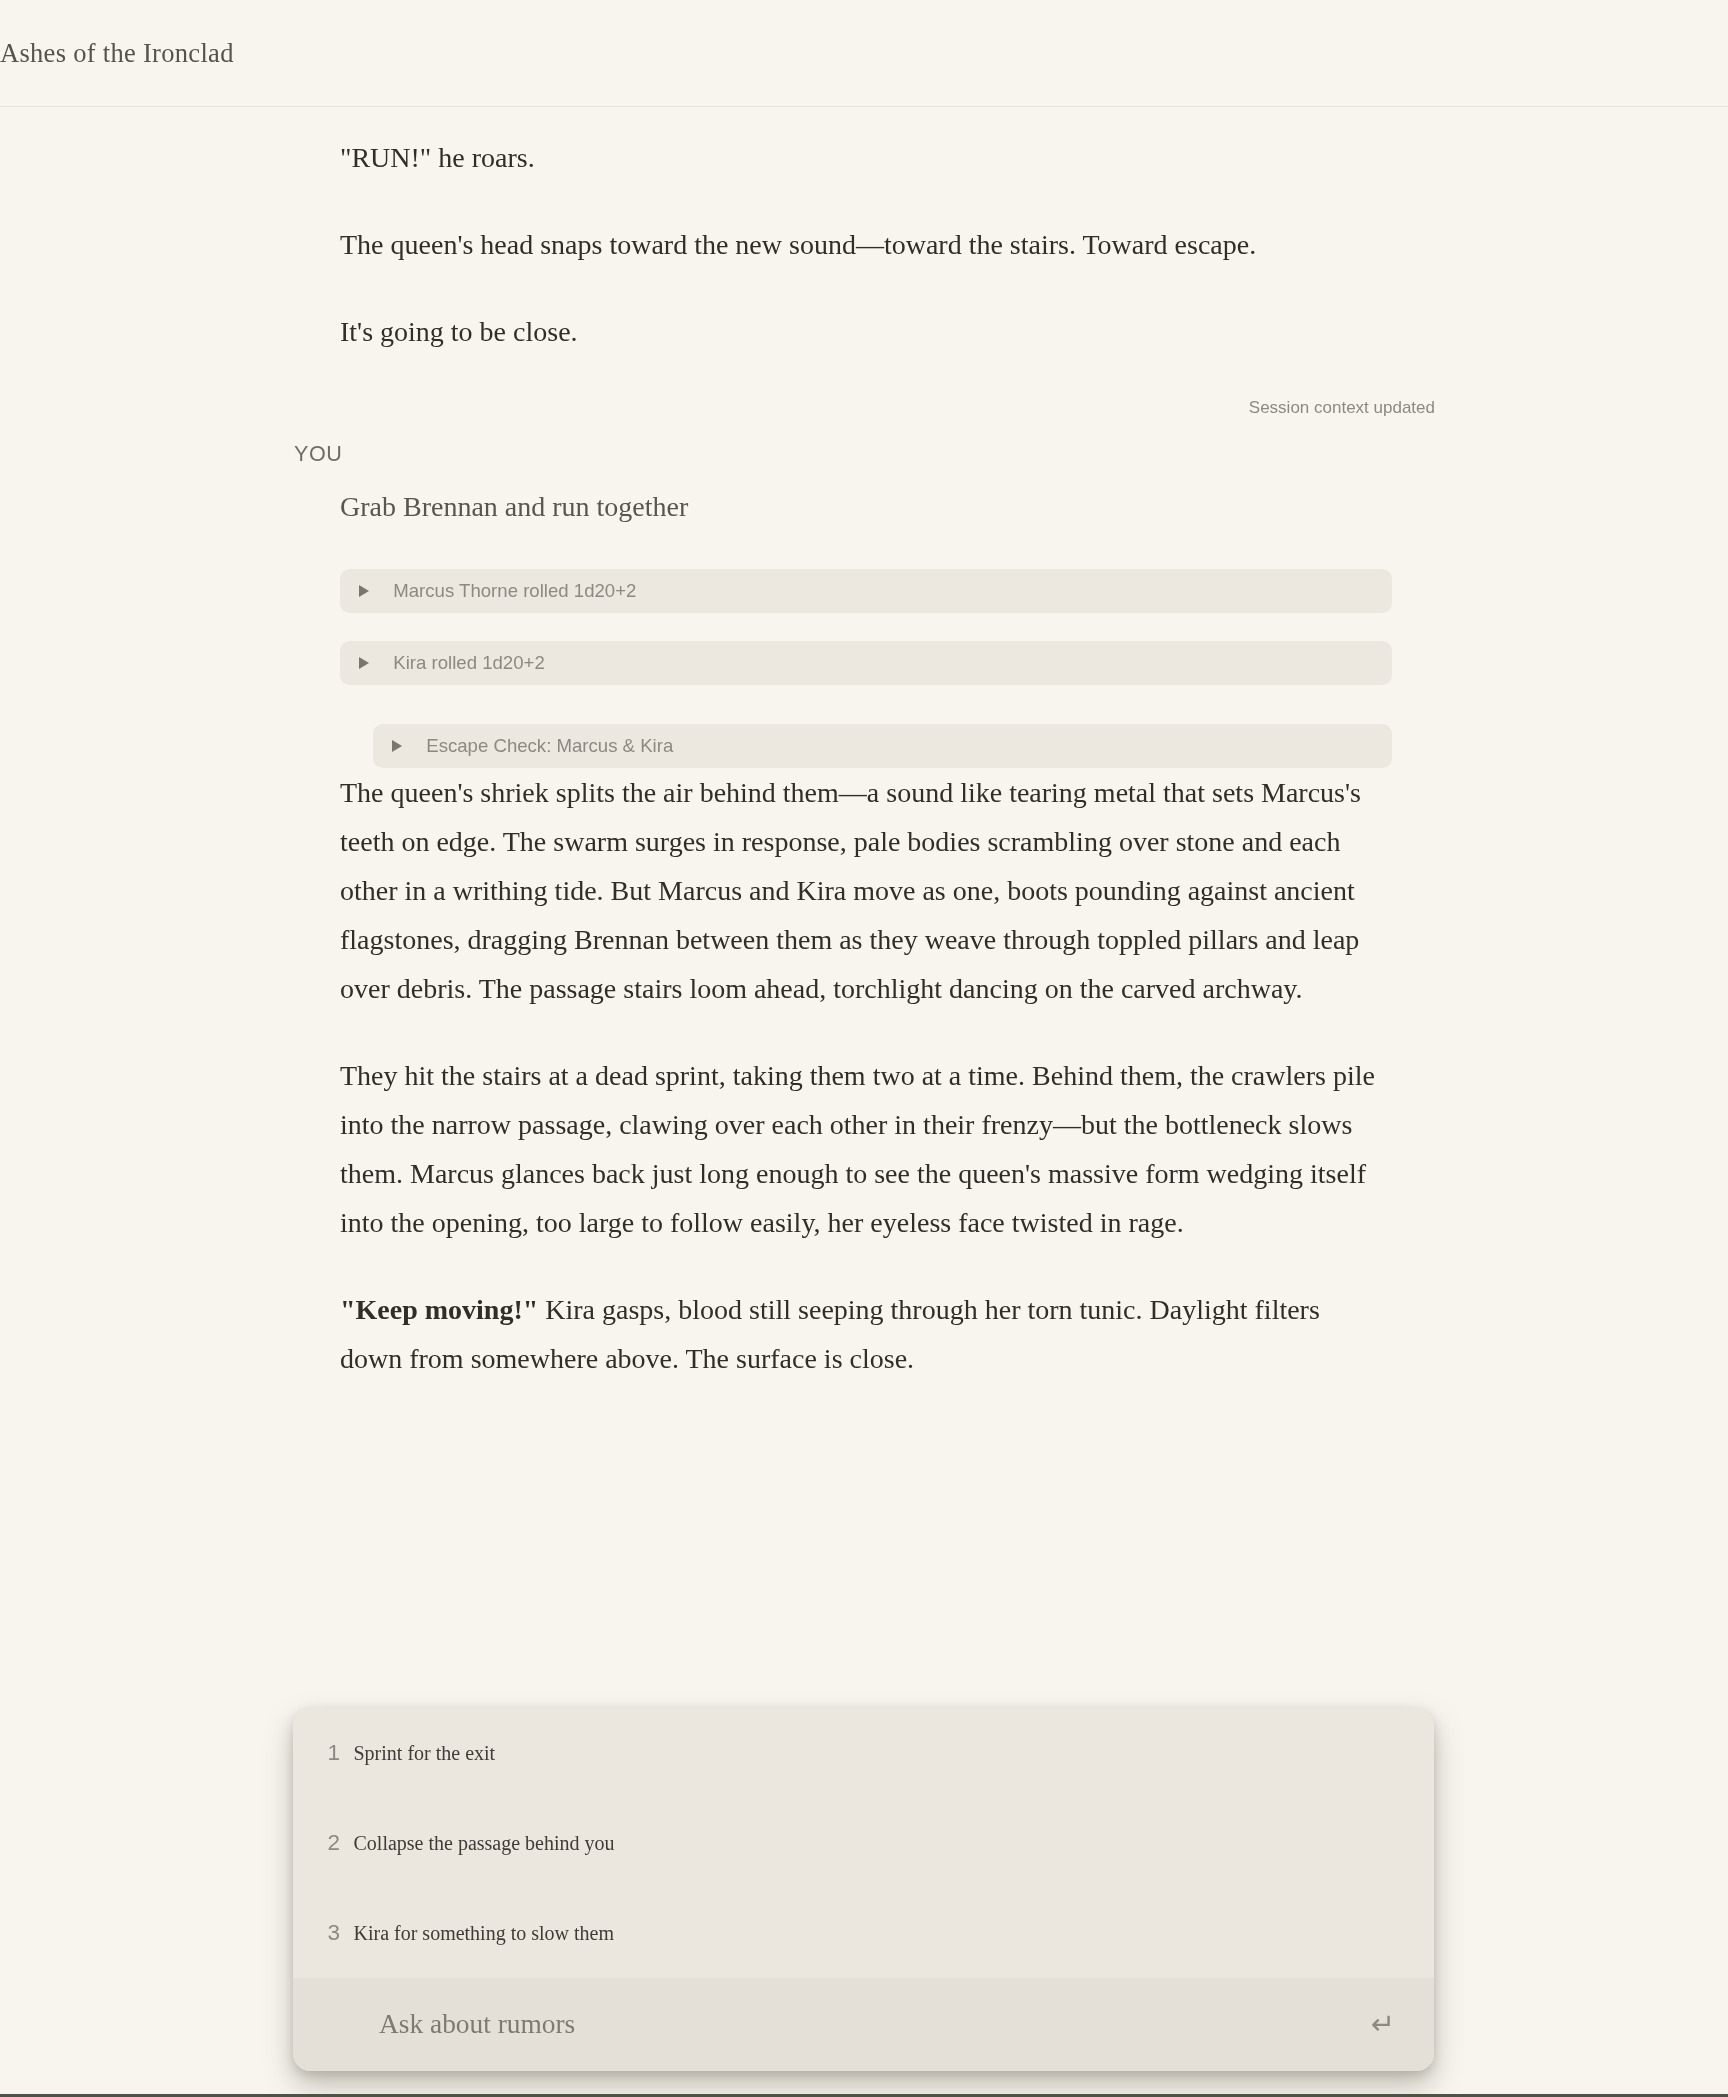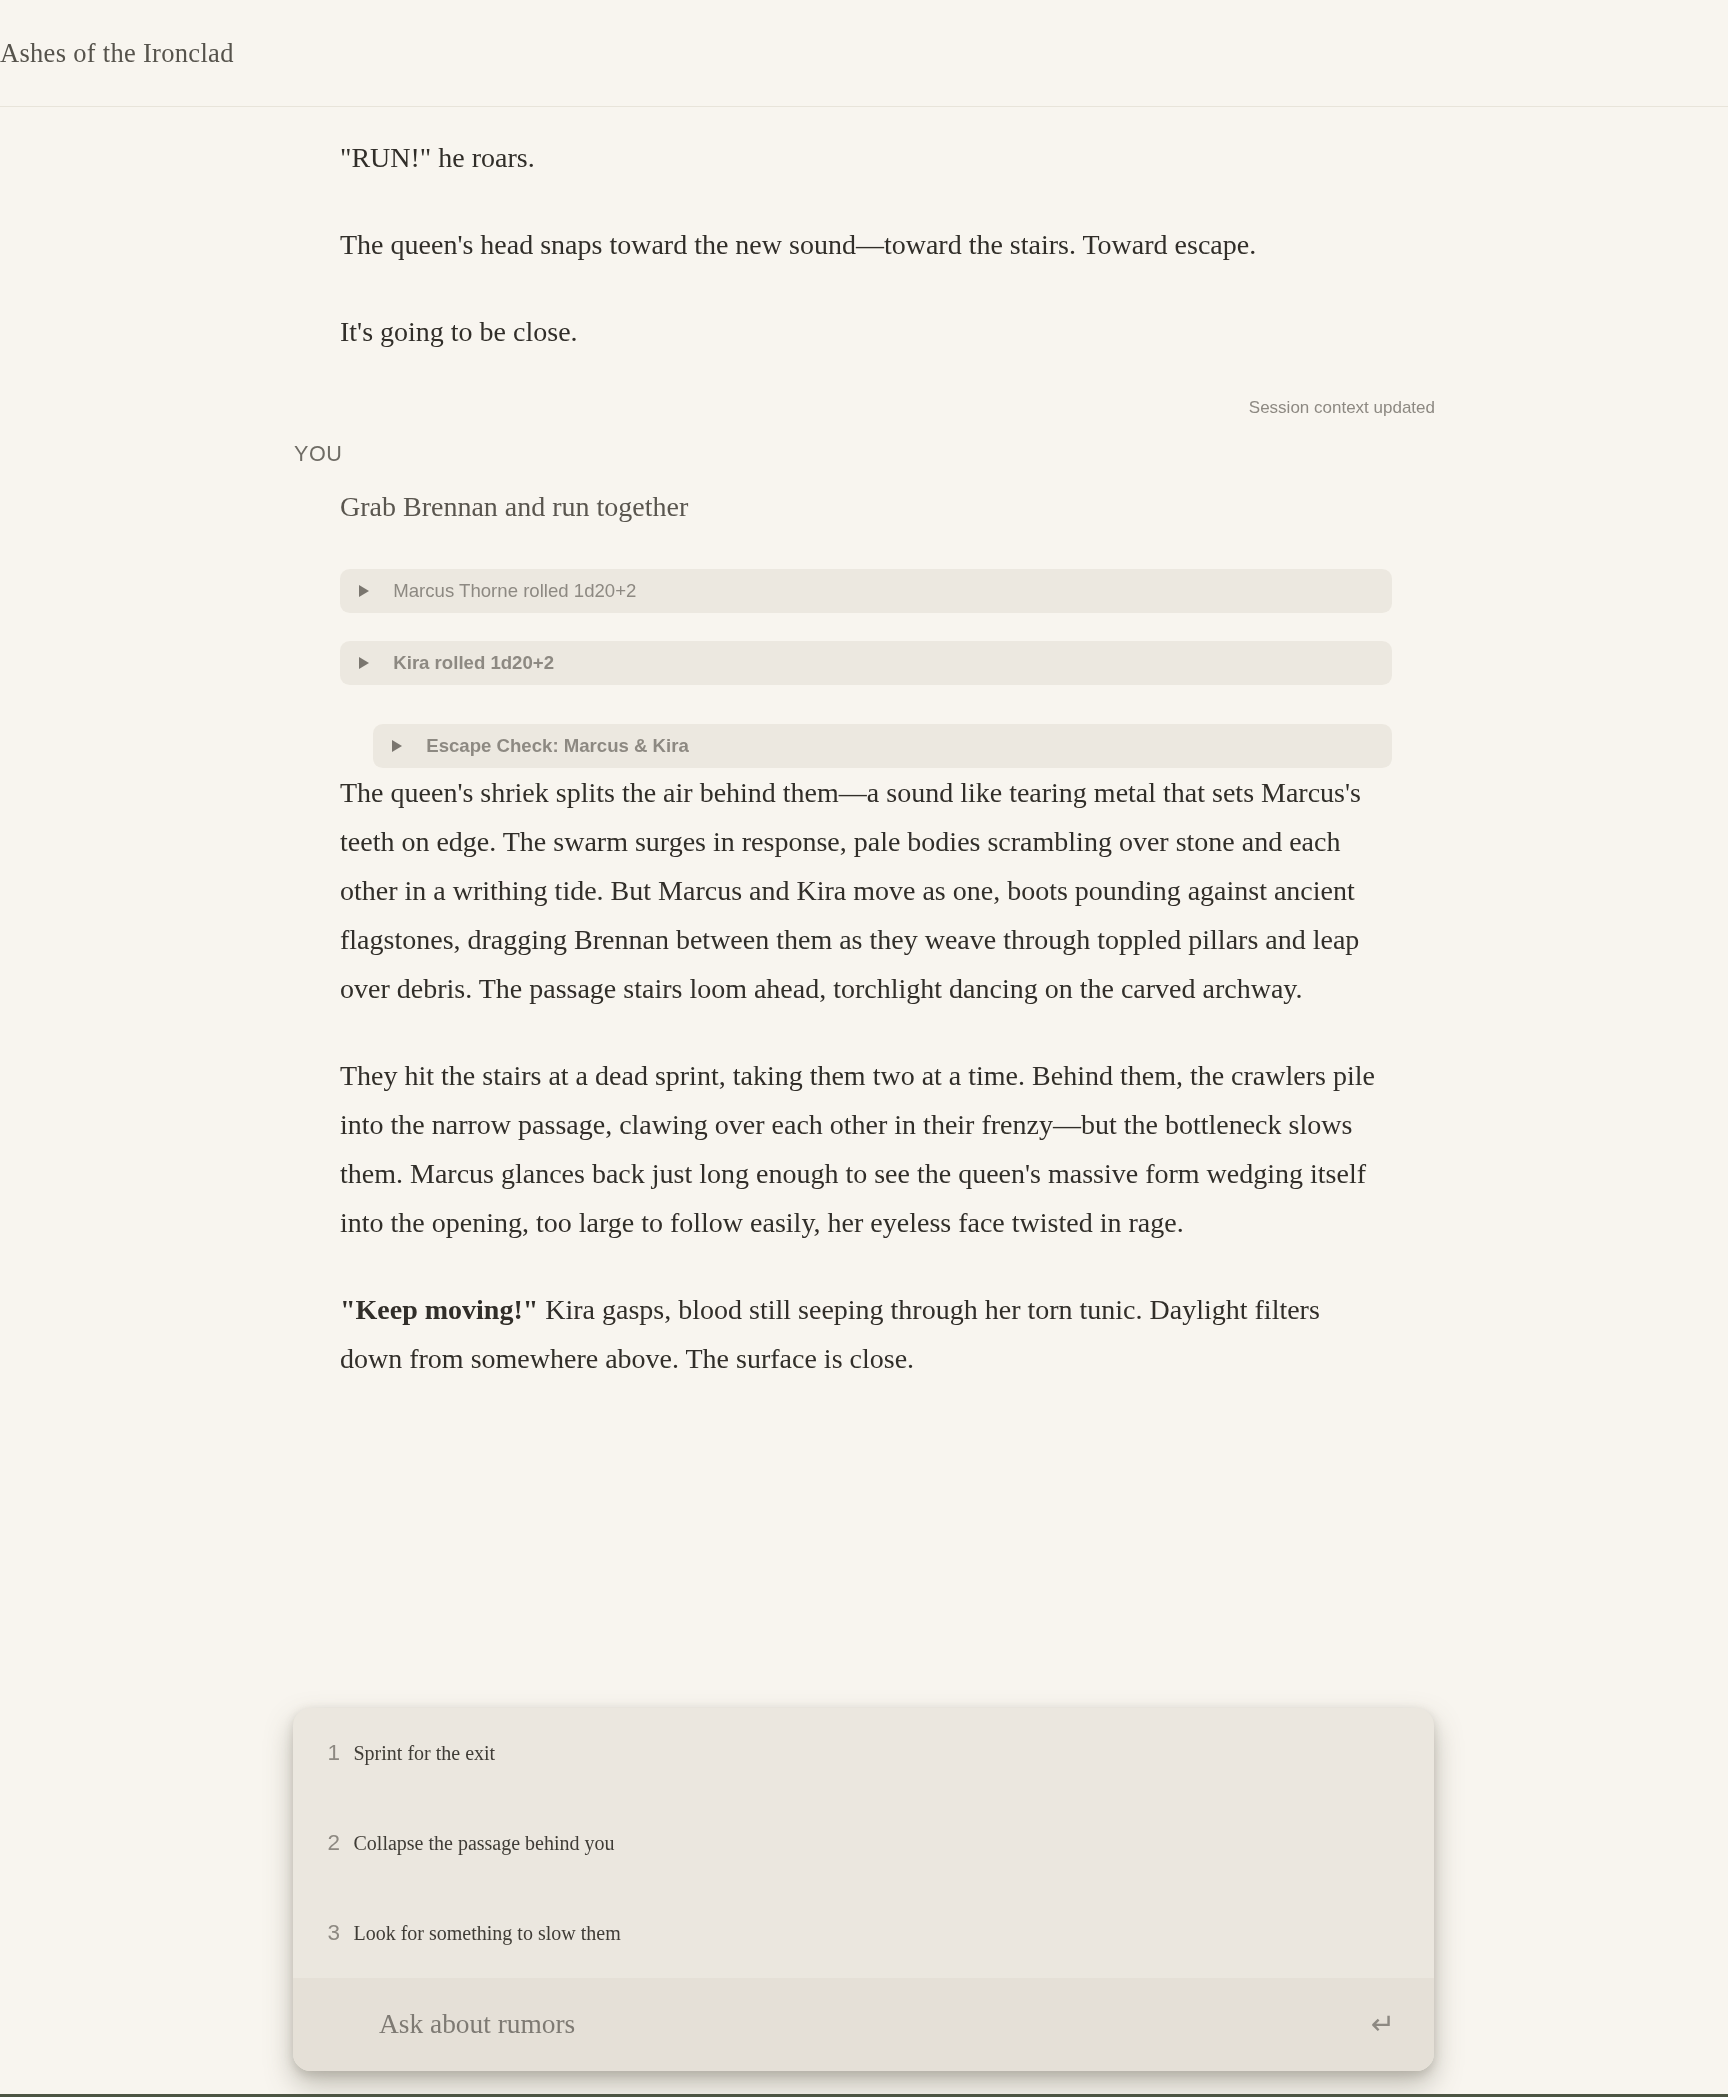--- a/index.html
+++ b/index.html
@@ -52,21 +52,21 @@
   .rolls { margin: 38px 43px 0 46px; }
   .roll-bar {
     height: 44px;
     background: #ece8e0;
     border-radius: 9.8px;
     display: flex; align-items: center;
     padding-left: 18.6px;
     cursor: pointer;
     gap: 8px;
   }
-  .roll-bar + .roll-bar { margin-top: 27.4px; font-weight: bold; }
+  .roll-bar + .roll-bar { margin-top: 27.4px; }
   .roll-bar.last-gap { margin-top: 39px; margin-left: 33px; }
   .tri {
     width: 0; height: 0;
     border-left: 10.8px solid #7a766f;
     border-top: 6.9px solid transparent;
     border-bottom: 6.9px solid transparent;
     margin-right: 16.7px;
   }
   .roll-label {
     font-family: "Liberation Sans", sans-serif;
@@ -172,21 +172,21 @@
     <div class="option-row">
       <span class="option-num">1</span>
       <span class="option-label">Sprint for the exit</span>
     </div>
     <div class="option-row">
       <span class="option-num">2</span>
       <span class="option-label">Collapse the passage behind you</span>
     </div>
     <div class="option-row">
       <span class="option-num">3</span>
-      <span class="option-label">Look for something to slow them</span>
+      <span class="option-label">Kira for something to slow them</span>
     </div>
   </div>
   <div class="input-row">
     <input class="msg-input" type="text" value="" placeholder="Ask about rumors" style="">
     <span class="return-icon">↵</span>
   </div>
 </div>
 
 <div class="bottom-strip"></div>
 

